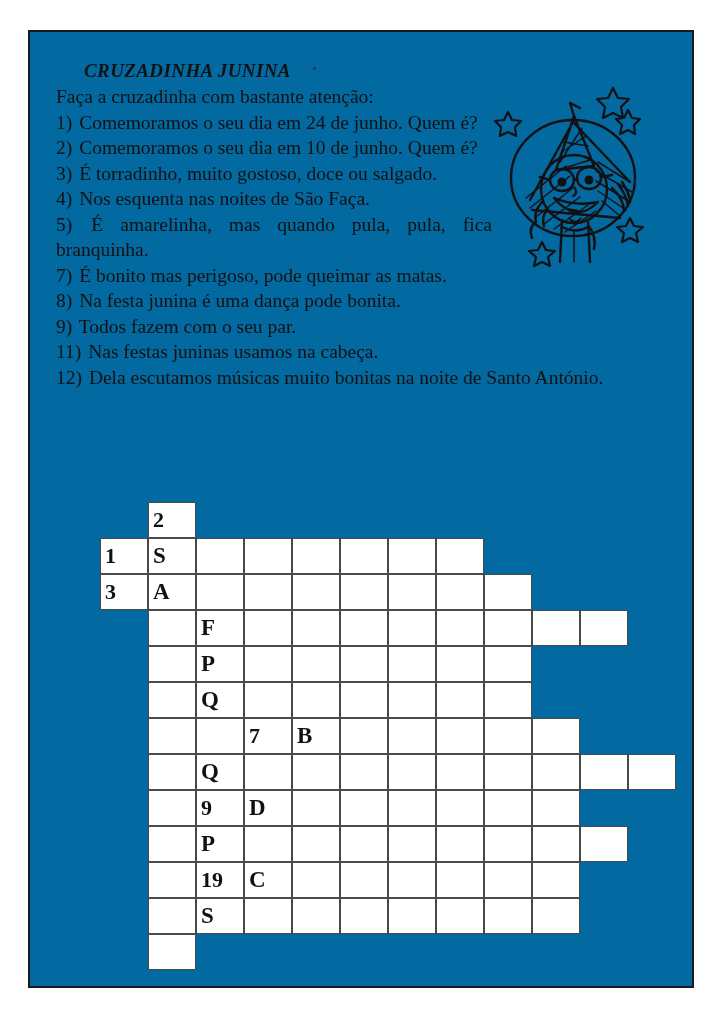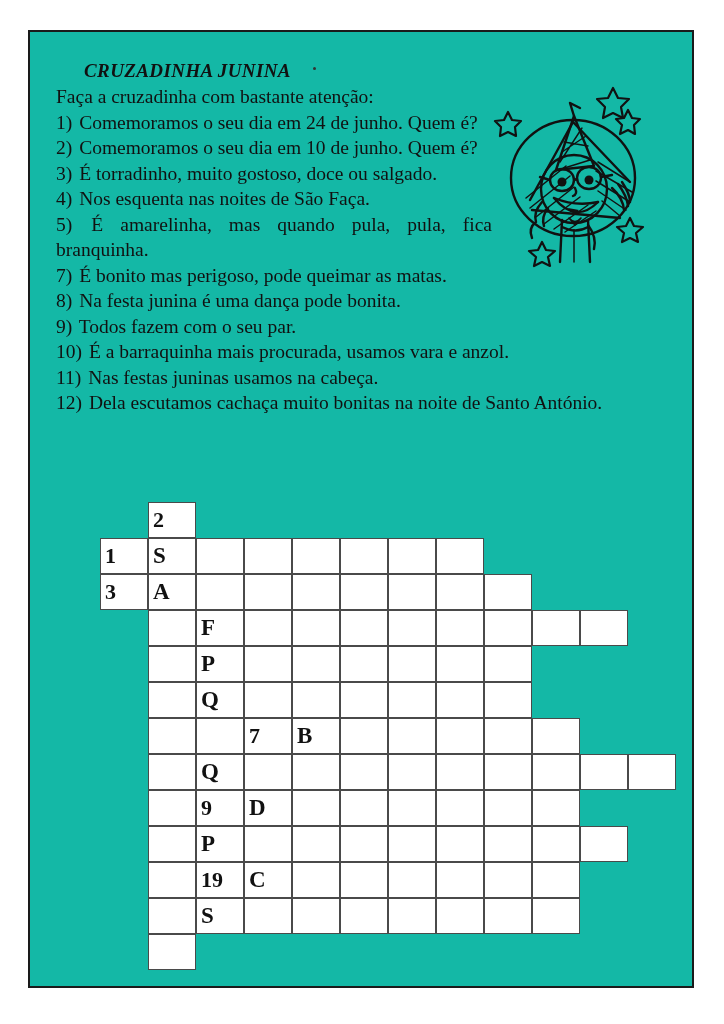--- a/index.html
+++ b/index.html
@@ -4,21 +4,21 @@
 <title>Cruzadinha Junina</title>
 <style>
   html,body{margin:0;padding:0;background:#ffffff;}
   body{
     width:724px;height:1024px;position:relative;overflow:hidden;
     font-family:"Liberation Serif","DejaVu Serif",serif;
     color:#111111;
   }
   .page-frame{
     position:absolute;left:28px;top:30px;width:666px;height:958px;
-    border:2px solid #1a1a1a;box-sizing:border-box;background:#14b8a6;
+    border:2px solid #1a1a1a;box-sizing:border-box;background:#0369a1;
   }
   
   .clue-block{
     position:absolute;left:26px;top:28px;width:560px;
   }
   .worksheet-title{
     font-weight:bold;font-style:italic;font-size:19px;
     letter-spacing:.4px;margin:0 0 2px 28px;
   }
   .title-dot{
@@ -130,23 +130,22 @@
     <p class="instruction">Faça a cruzadinha com bastante atenção:</p>
     <ol class="clues">
       <li class="justified"><span class="num">1)</span> <span class="jtext">Comemoramos o seu dia em 24 de junho. Quem é?</span></li>
       <li class="justified"><span class="num">2)</span> <span class="jtext">Comemoramos o seu dia em 10 de junho. Quem é?</span></li>
       <li><span class="num">3)</span> <span>É torradinho, muito gostoso, doce ou salgado.</span></li>
       <li><span class="num">4)</span> <span>Nos esquenta nas noites de São Faça.</span></li>
       <li class="justified"><span class="num">5)</span> <span class="jtext">É amarelinha, mas quando pula, pula, fica branquinha.</span></li>
       <li><span class="num">7)</span> <span>É bonito mas perigoso, pode queimar as matas.</span></li>
       <li><span class="num">8)</span> <span>Na festa junina é uma dança pode bonita.</span></li>
       <li><span class="num">9)</span> <span>Todos fazem com o seu par.</span></li>
-      <li class="wide"><span class="num">10)</span> <span>É a barraquinha mais procurada, usamos vara e anzol.</span></li>
       <li class="wide"><span class="num">11)</span> <span>Nas festas juninas usamos na cabeça.</span></li>
-      <li class="wide"><span class="num">12)</span> <span>Dela escutamos cachaça muito bonitas na noite de Santo António.</span></li>
+      <li class="wide"><span class="num">12)</span> <span>Dela escutamos músicas muito bonitas na noite de Santo António.</span></li>
     </ol>
   </div>
 
   <div class="crossword" id="crossword-grid">
       <div class="cw-cell numcell" style="left: 48px; top: 0px;">2</div>
       <div class="cw-cell numcell" style="left: 0px; top: 36px;">1</div>
       <div class="cw-cell" style="left: 48px; top: 36px;">S</div>
       <div class="cw-cell" style="left: 96px; top: 36px;"></div>
       <div class="cw-cell" style="left: 144px; top: 36px;"></div>
       <div class="cw-cell" style="left: 192px; top: 36px;"></div>

